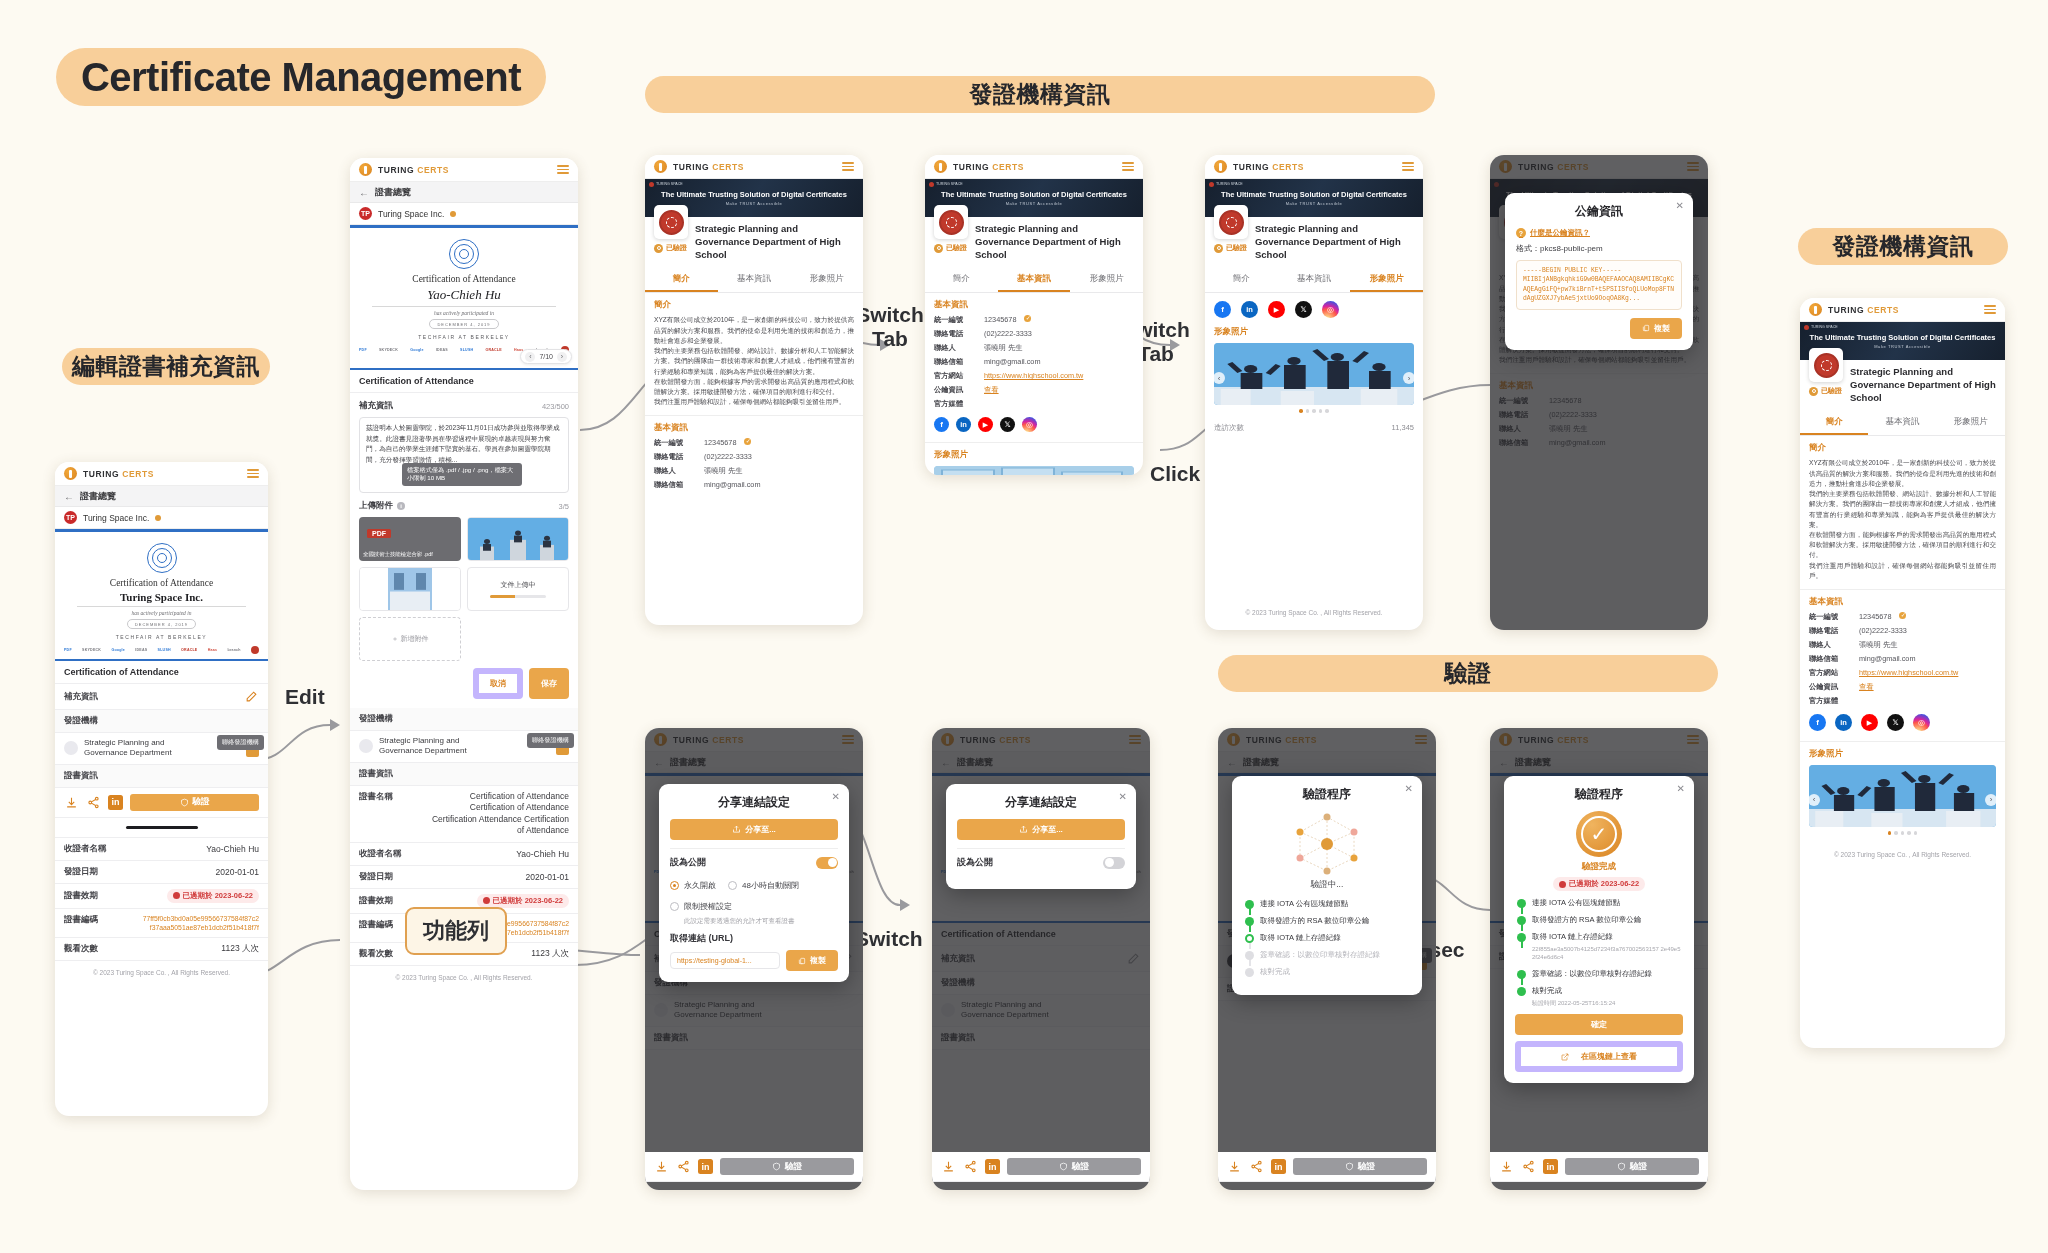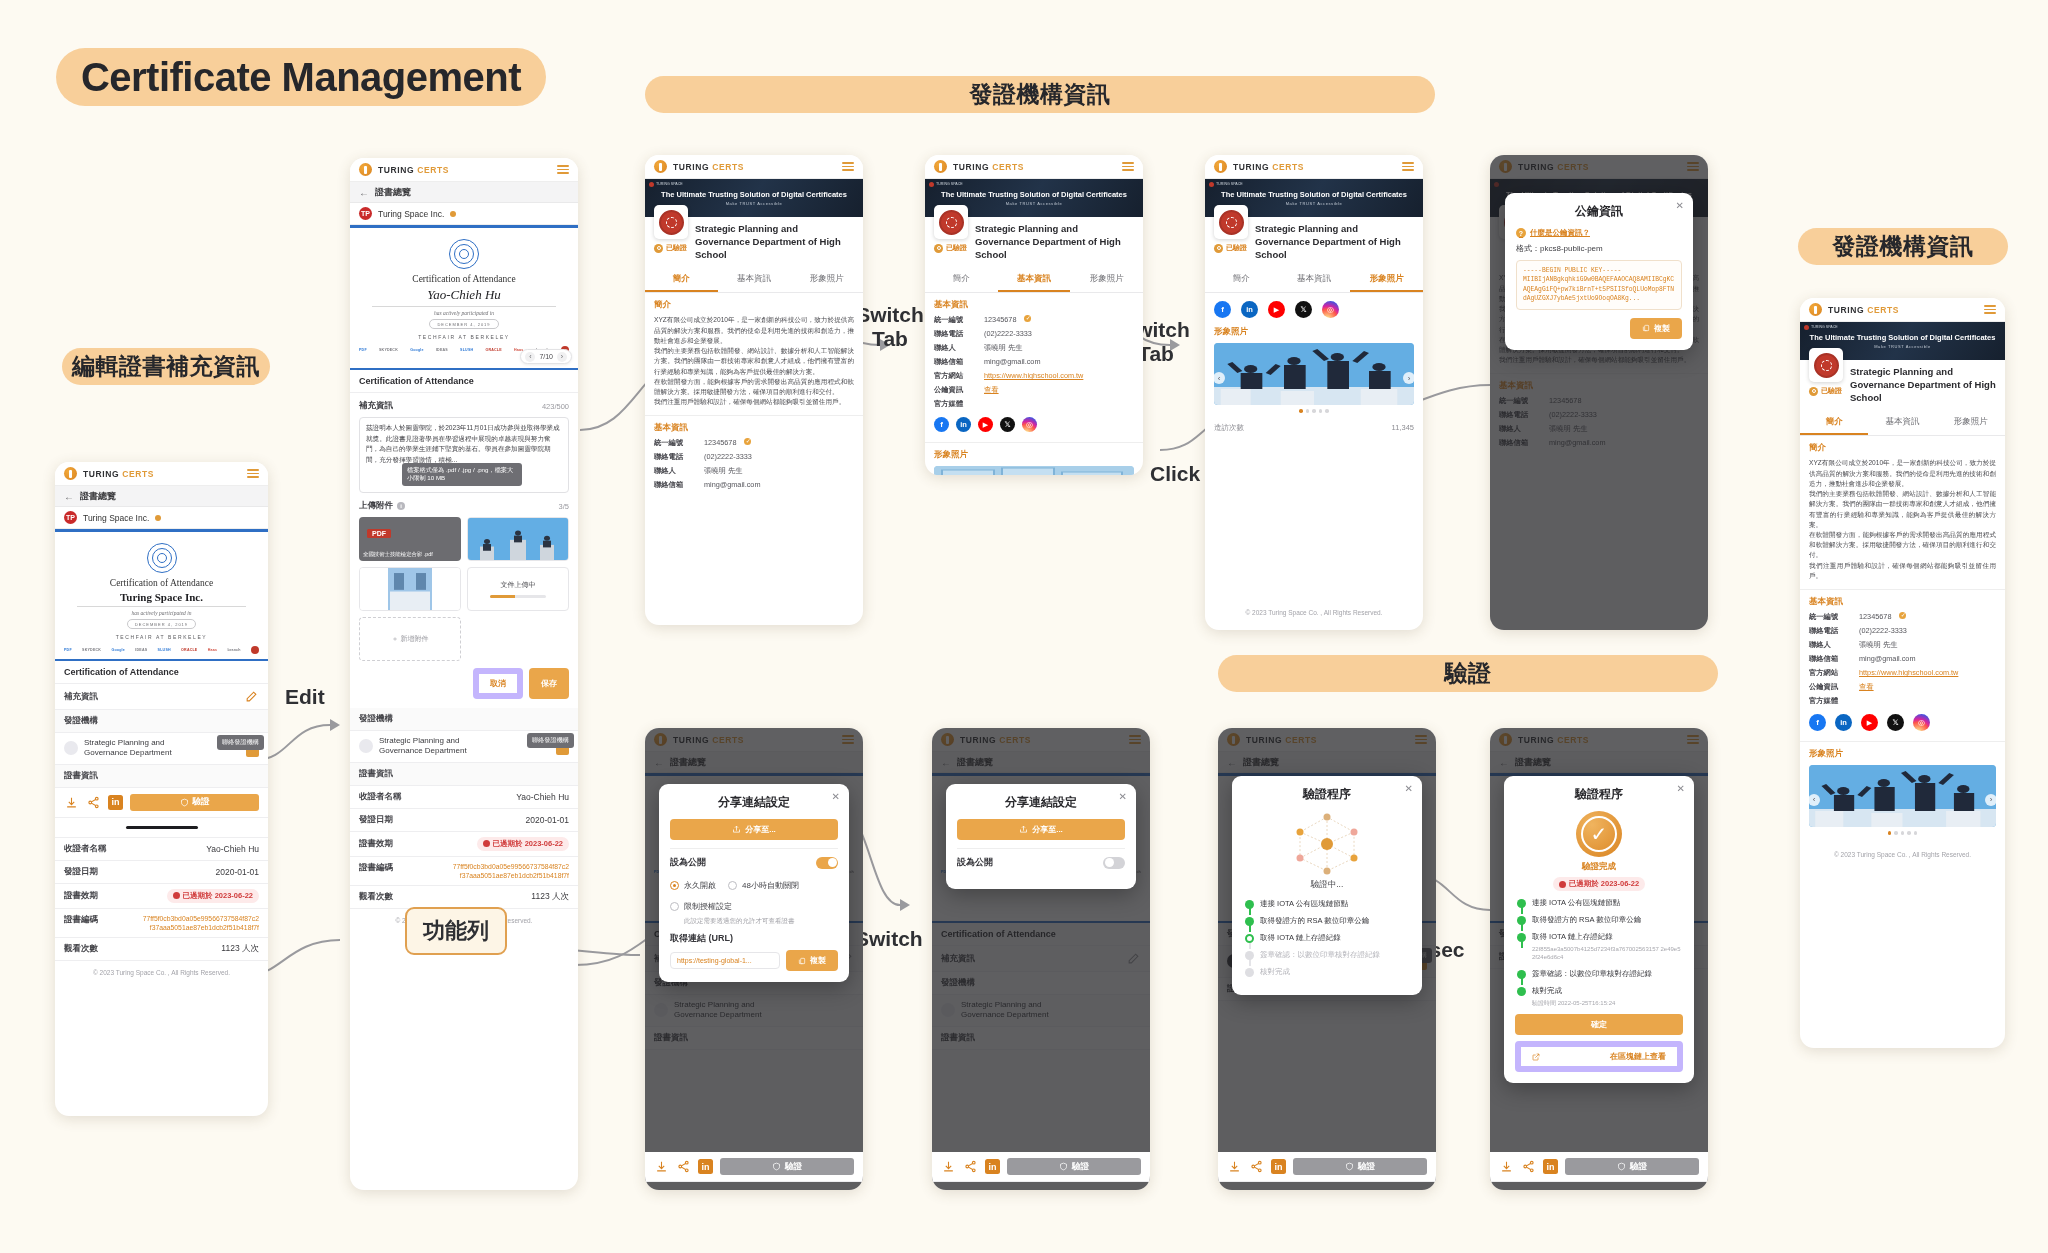--- a/index.html
+++ b/index.html
@@ -646,20 +646,24 @@
       <span style="display:flex;align-items:center;gap:6px;">
         <span style="width:14px;height:14px;border-radius:50%;background:#e9e9ee;flex:none;"></span>
         <span style="font-size:8px;max-width:120px;line-height:1.3;">Strategic Planning and Governance Department</span>
       </span>
       <span class="tooltip-dark" style="right:4px;top:2px;">聯絡發證機構</span>
       <span class="mailbtn" style="margin-top:7px;"></span>
     </div>
     <div class="row head">
       <span class="k">證書資訊</span>
     </div>
+    <div class="row" style="align-items:flex-start;">
+      <span class="k">證書名稱</span>
+      <span class="v" style="max-width:140px;line-height:1.35;">Certification of Attendance Certification of Attendance Certification Attendance Certification of Attendance</span>
+    </div>
     <div class="row">
       <span class="k">收證者名稱</span>
       <span class="v">Yao-Chieh Hu</span>
     </div>
     <div class="row">
       <span class="k">發證日期</span>
       <span class="v">2020-01-01</span>
     </div>
     <div class="row">
       <span class="k">證書效期</span>
@@ -1550,21 +1554,21 @@
         <div class="step">
             <span class="bullet"></span>
             <span>核對完成</span>
           </div>
         <div class="substep">驗證時間 2022-05-25T16:15:24</div>
       </div>
       <div style="margin-top:6px;">
         <span class="btn-org btn-wide">確定</span>
       </div>
       <div style="margin-top:6px;">
-        <span class="btn-outline btn-wide" style="display:flex;align-items:center;justify-content:space-between;gap:12px;">
+        <span class="btn-outline btn-wide" style="display:flex;align-items:center;justify-content:center;gap:12px;">
           <svg viewBox="0 0 24 24" width="8" height="8" fill="none" stroke="#d98320" stroke-width="2">
               <path d="M10 14L21 3M21 3h-7M21 3v7M18 13v7a1 1 0 0 1-1 1H4a1 1 0 0 1-1-1V7a1 1 0 0 1 1-1h7"></path>
             </svg>
           <span>在區塊鏈上查看</span>
         </span>
       </div>
     </div>
   </div>
 
 </div>

